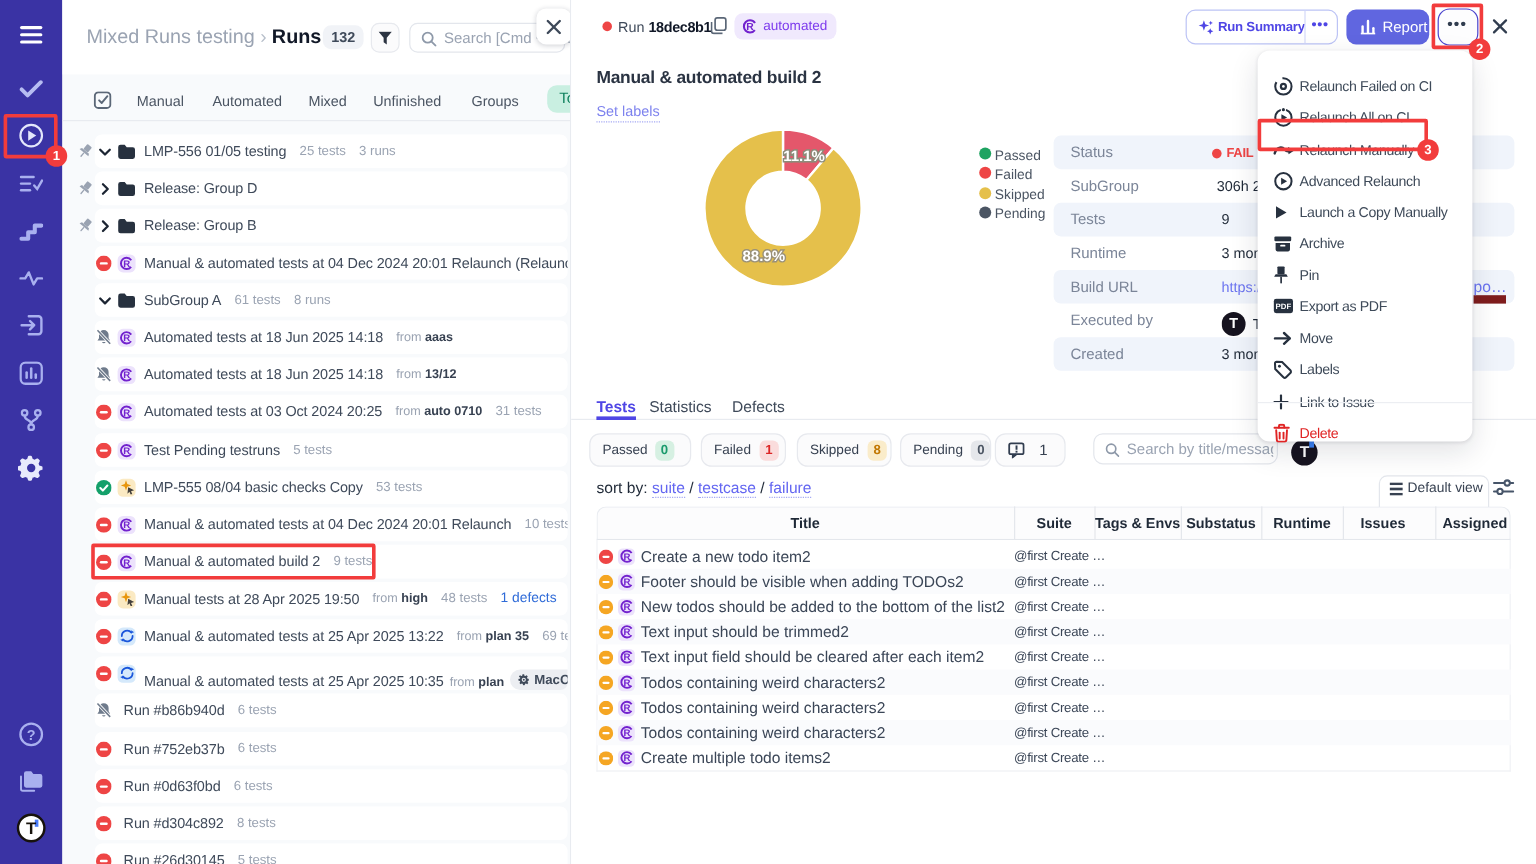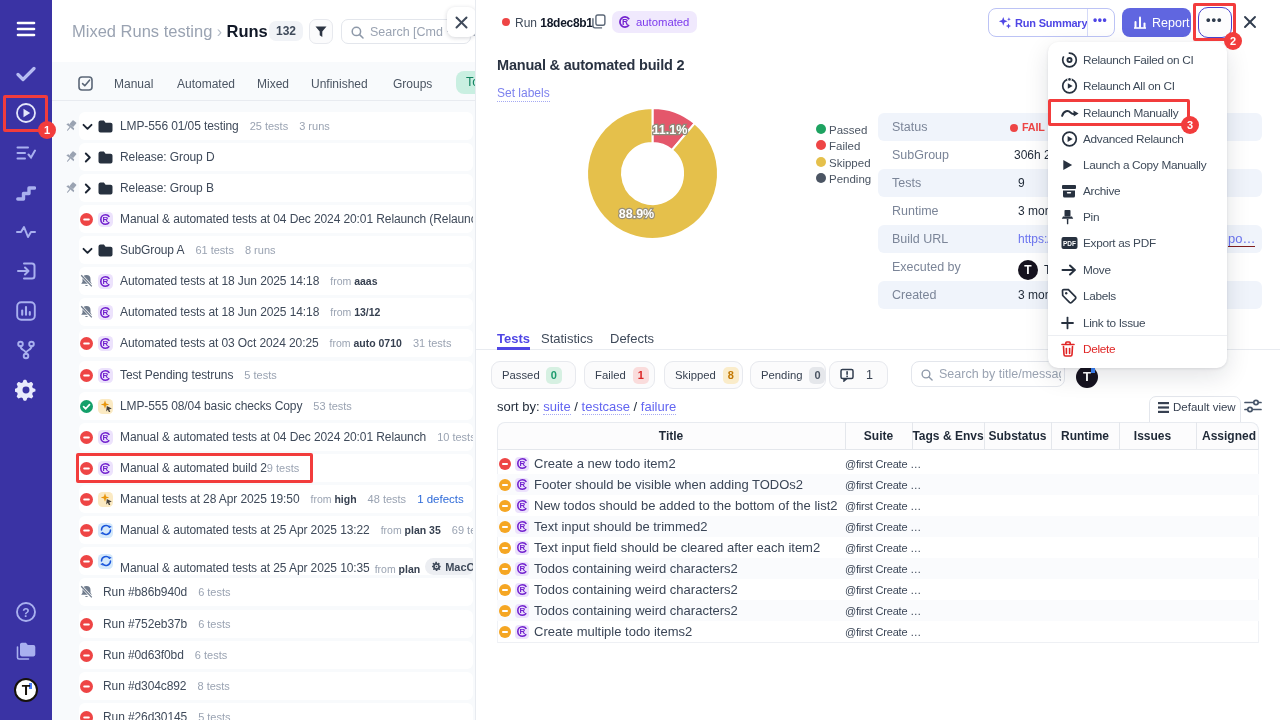--- a/index.html
+++ b/index.html
@@ -26,21 +26,21 @@
   .statstripe { background:#f0f4fb; border-radius:6px; }
   .statlab { position:absolute; left:14px; top:7px; font-size:12.5px; color:#7b8598; }
   .statval { position:absolute; left:140px; top:7px; font-size:12px; color:#1f2937; }
   .chip { position:absolute; top:361px; height:28px; background:#fbfbfc; border:1px solid #e7e9ee;
      border-radius:9px; display:flex; align-items:center; font-size:11.3px; color:#374151; overflow:hidden; }
   .chipbadge { display:inline-block; min-width:10px; height:17px; line-height:17px; text-align:center;
      border-radius:5px; font-size:11px; font-weight:bold; padding:0 5px;}
   
   #dropdown { left:1048px; top:42px; width:179px; height:326px; background:#fff; border-radius:10px;
      box-shadow:0 1px 3px rgba(15,23,42,.1), 0 8px 24px rgba(15,23,42,.12); }
-  .mitem { position:absolute; left:0; width:100%; height:26px; }
+  .mitem { position:absolute; left:0; width:100%; height:26px;margin-top:12px; }
   .mico { position:absolute; left:13px; top:50%; transform:translateY(-50%); }
   .mtext { position:absolute; left:35px; top:50%; transform:translateY(-50%); font-size:11.8px; color:#3e4a59; letter-spacing:-0.3px; white-space:nowrap;}
   
   .annbox { position:absolute; border:3px solid #f23c3c; border-radius:2px; }
   .annbadge { position:absolute; width:18px; height:18px; border-radius:50%; background:#f23c3c;
      color:#fff; font-size:11px; font-weight:bold; text-align:center; line-height:18px; }
 </style>
 </head>
 <body>
 <div id="stage">
@@ -341,21 +341,21 @@
             <rect x="3.2" y="5.5" width="6.6" height="2" rx="1" fill="#fff"></rect>
           </svg>
           <span class="abs" style="left:19px;top:6.5px;width:15px;height:15px;border-radius:4.5px;background:#ece2fc;">
             <svg style="position:absolute;left:1px;top:1px" width="13" height="13" viewBox="0 0 13 13">
               <circle cx="6.5" cy="6.5" r="4.7" stroke="#7222ce" stroke-width="1.6" fill="none" stroke-dasharray="23 7" stroke-dashoffset="-3"></circle>
               <text x="6.5" y="9.3" text-anchor="middle" font-size="8" font-weight="bold" fill="#7222ce" font-family="Liberation Sans,sans-serif">R</text>
             </svg>
           </span>
           <div class="abs" style="left:41px;top:0;height:28px;display:flex;align-items:center;white-space:nowrap;">
             <span class="rtitle">Manual &amp; automated build 2</span>
-            <span class="rmeta" style="">9 tests</span>
+            <span class="rmeta" style="margin-left:11px">9 tests</span>
           </div>
         </div>
     <div class="rowcard" style="top:485px">
           <svg class="abs" style="left:1px;top:8px" width="13" height="13" viewBox="0 0 13 13">
             <circle cx="6.5" cy="6.5" r="6.5" fill="#ee4545"></circle>
             <rect x="3.2" y="5.5" width="6.6" height="2" rx="1" fill="#fff"></rect>
           </svg>
           <span class="abs" style="left:19px;top:6.5px;width:15px;height:15px;border-radius:4.5px;background:#fbeac3;">
             <svg style="position:absolute;left:1.5px;top:1.5px" width="12" height="12" viewBox="0 0 12 12">
               <path d="M5 0.2 L6.1 3.4 L9.3 4.5 L6.1 5.6 L5 8.8 L3.9 5.6 L0.7 4.5 L3.9 3.4 Z" fill="#e8960c"></path>
@@ -560,21 +560,21 @@
         <div class="statrow statstripe" style="top:169px">
           <span class="statlab">Tests</span>
           <span class="statval" style="white-space:nowrap;overflow:hidden;width:238px;">9</span>
         </div>
         <div class="statrow" style="top:197px">
           <span class="statlab">Runtime</span>
           <span class="statval" style="white-space:nowrap;overflow:hidden;width:238px;">3 months ago</span>
         </div>
         <div class="statrow statstripe" style="top:225px">
           <span class="statlab">Build URL</span>
-          <span class="abs" style="left:350px;top:6px;font-size:13px;color:#6b74f0;border-bottom:1px solid #7f1d1d;">po…</span>
+          <span class="abs" style="left:350px;top:6px;font-size:13px;color:#6b74f0;border-bottom:7px solid #7f1d1d;">po…</span>
           <span class="statval" style="white-space:nowrap;overflow:hidden;width:238px;"><span style="color:#6b74f0;border-bottom:1px solid #b9bef6;">https://...</span></span>
         </div>
         <div class="statrow" style="top:253px">
           <span class="statlab">Executed by</span>
           <span class="statval" style="white-space:nowrap;overflow:hidden;width:238px;"><span style="display:inline-block;position:relative;width:20px;height:20px;border-radius:50%;background:#16131f;vertical-align:-6px;margin-right:6px;"><b style="position:absolute;left:50%;top:50%;transform:translate(-50%,-52%);color:#fff;font-size:12px;">T</b></span>Ta</span>
         </div>
         <div class="statrow statstripe" style="top:281px">
           <span class="statlab">Created</span>
           <span class="statval" style="white-space:nowrap;overflow:hidden;width:238px;">3 months ago</span>
         </div>

